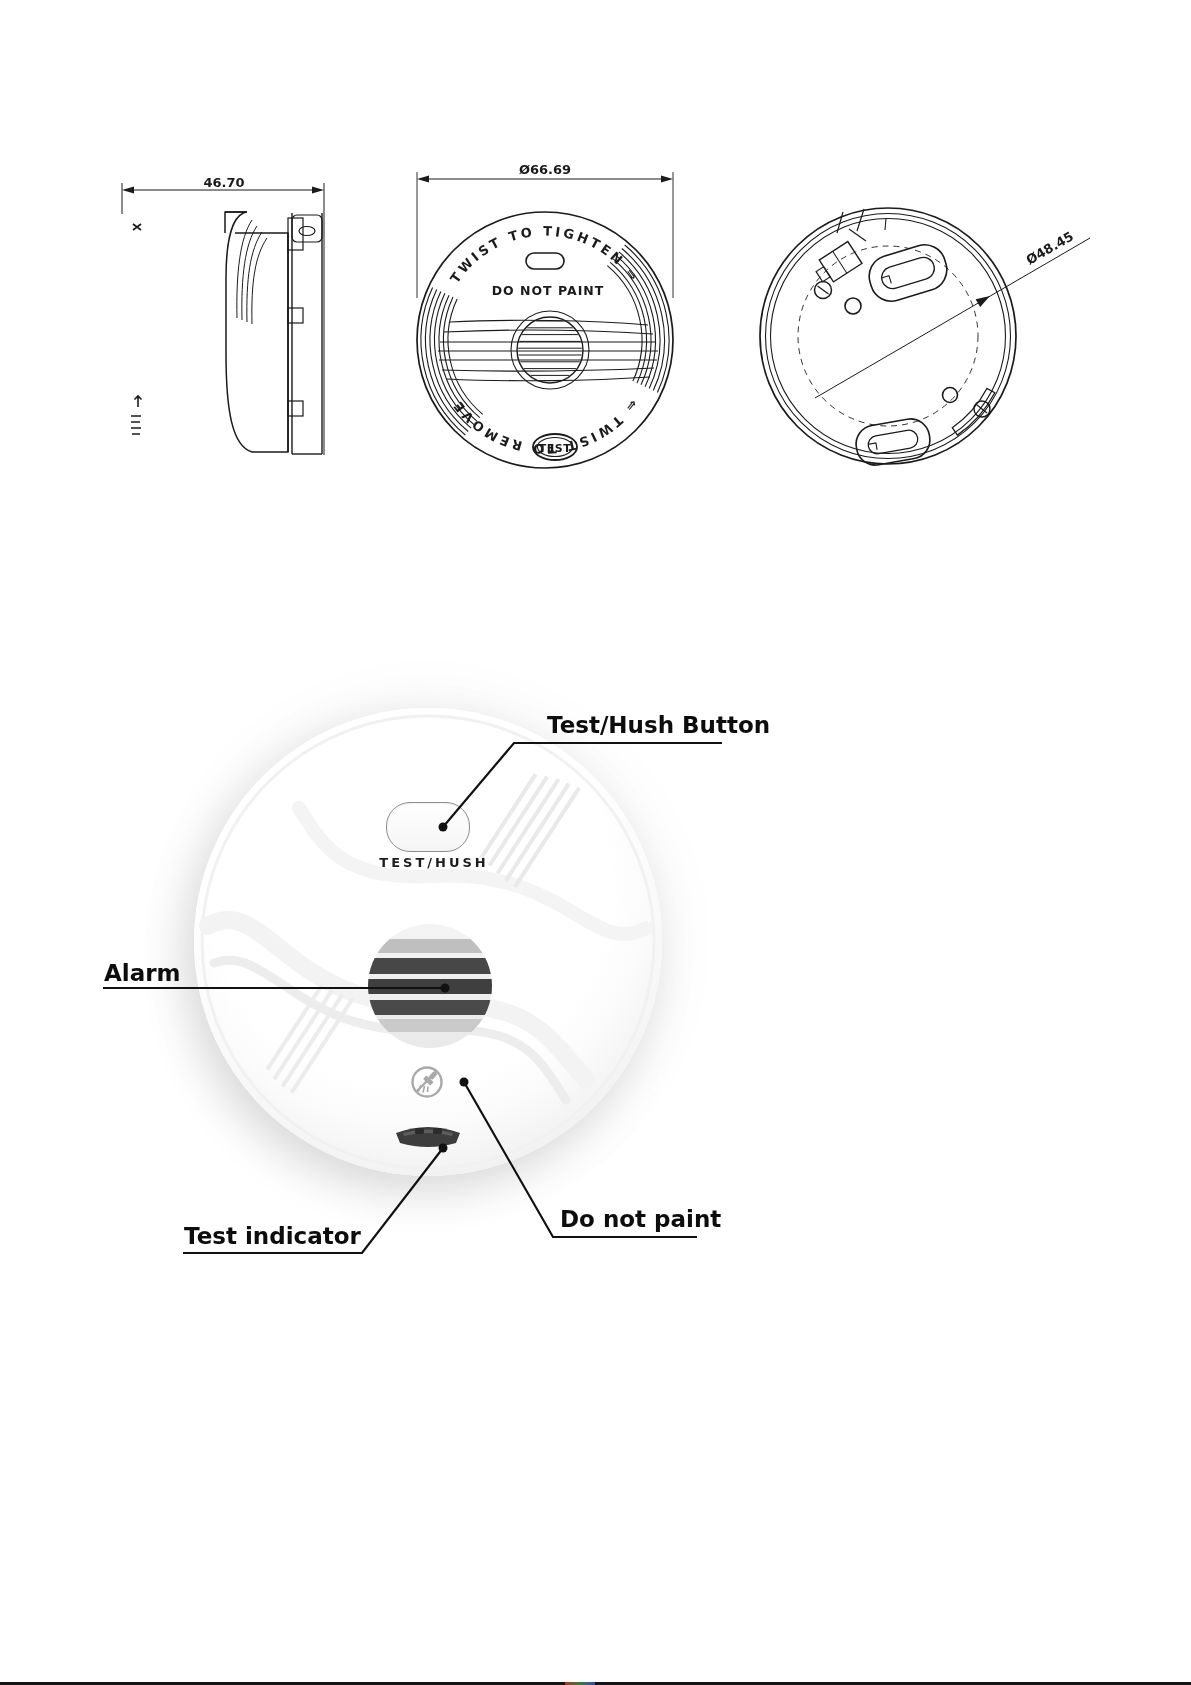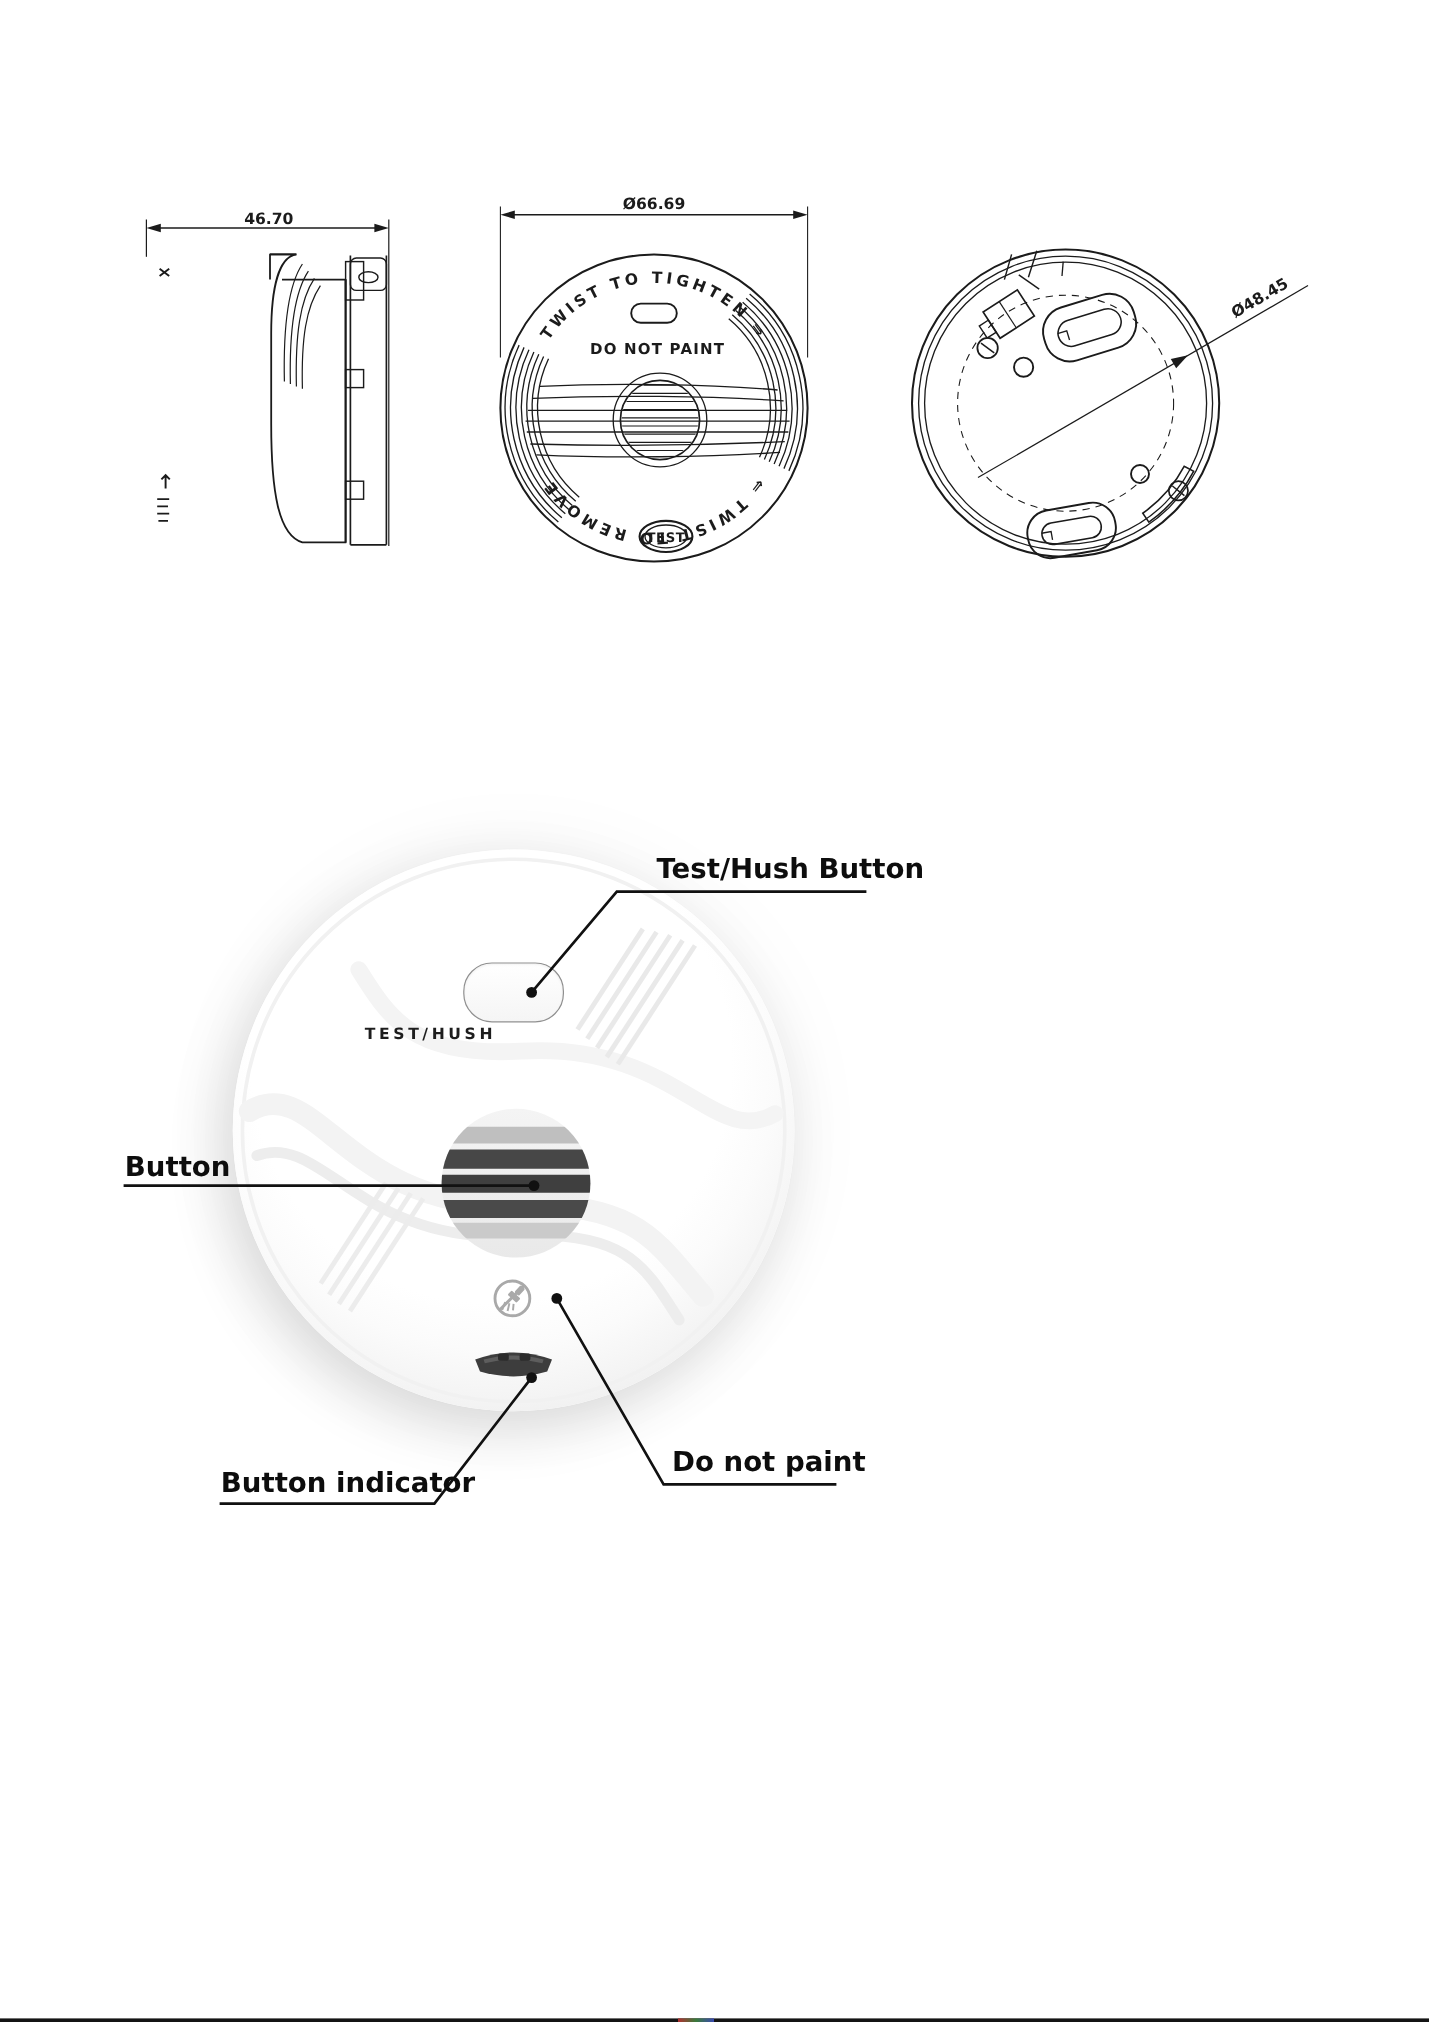--- a/index.html
+++ b/index.html
@@ -15,21 +15,21 @@
 
   
   .device{position:absolute;left:194px;top:708px;width:468px;height:468px;border-radius:50%;
           background:radial-gradient(circle at 46% 38%, #ffffff 0 52%, #fbfbfb 62%, #f3f3f3 74%,
                      #eaeaea 85%, #e0e0e0 94%, #d8d8d8 100%);
           box-shadow:-10px 16px 46px rgba(0,0,0,0.13), 0 0 70px rgba(0,0,0,0.05);}
   .device-swirls{position:absolute;left:0;top:0;}
   .test-btn{position:absolute;left:192px;top:94px;width:82px;height:48px;border-radius:24px;
             border:1.5px solid #8f8f8f;background:linear-gradient(180deg,#ffffff,#f5f5f5);
             box-shadow:inset 0 1px 2px rgba(0,0,0,0.06);}
-  .test-caption{position:absolute;left:110px;top:147px;width:260px;
+  .test-caption{position:absolute;left:110px;top:147px;width:260px;text-align:center;
                 font-size:13px;font-weight:bold;letter-spacing:3px;color:#1d1d1d;}
   .grille{position:absolute;left:174px;top:216px;width:124px;height:124px;border-radius:50%;
           overflow:hidden;background:linear-gradient(180deg,#f4f4f4,#e9e9e9);}
   .grille .band{position:absolute;left:-8px;right:-8px;border-radius:5px;}
   .b1{top:15px;height:14px;background:#bfbfbf;}
   .b2{top:34px;height:16px;background:#474747;}
   .b3{top:55px;height:15px;background:#3f3f3f;}
   .b4{top:76px;height:15px;background:#4a4a4a;}
   .b5{top:95px;height:13px;background:#cacaca;}
   .np-icon{position:absolute;left:215px;top:356px;}
@@ -259,20 +259,20 @@
     <circle cx="443" cy="827" r="4.5" fill="#111111" stroke="none"></circle>
     <polyline points="103,988 445,988" stroke-width="2.2"></polyline>
     <circle cx="445" cy="988" r="4.5" fill="#111111" stroke="none"></circle>
     <polyline points="183,1253 362,1253 443,1148" stroke-width="2.2"></polyline>
     <circle cx="443" cy="1148" r="4.5" fill="#111111" stroke="none"></circle>
     <polyline points="464,1082 553,1237 697,1237" stroke-width="2.2"></polyline>
     <circle cx="464" cy="1082" r="4.5" fill="#111111" stroke="none"></circle>
   </svg>
 
   <div class="lbl lbl-th">Test/Hush Button</div>
-  <div class="lbl lbl-bz">Button</div>
-  <div class="lbl lbl-ai">Button indicator</div>
+  <div class="lbl lbl-bz">Alarm</div>
+  <div class="lbl lbl-ai">Test indicator</div>
   <div class="lbl lbl-dp">Do not paint</div>
 
   <div class="footer-bar">
     <div class="footer-tint"></div>
   </div>
 </div>
 
 </body></html>

